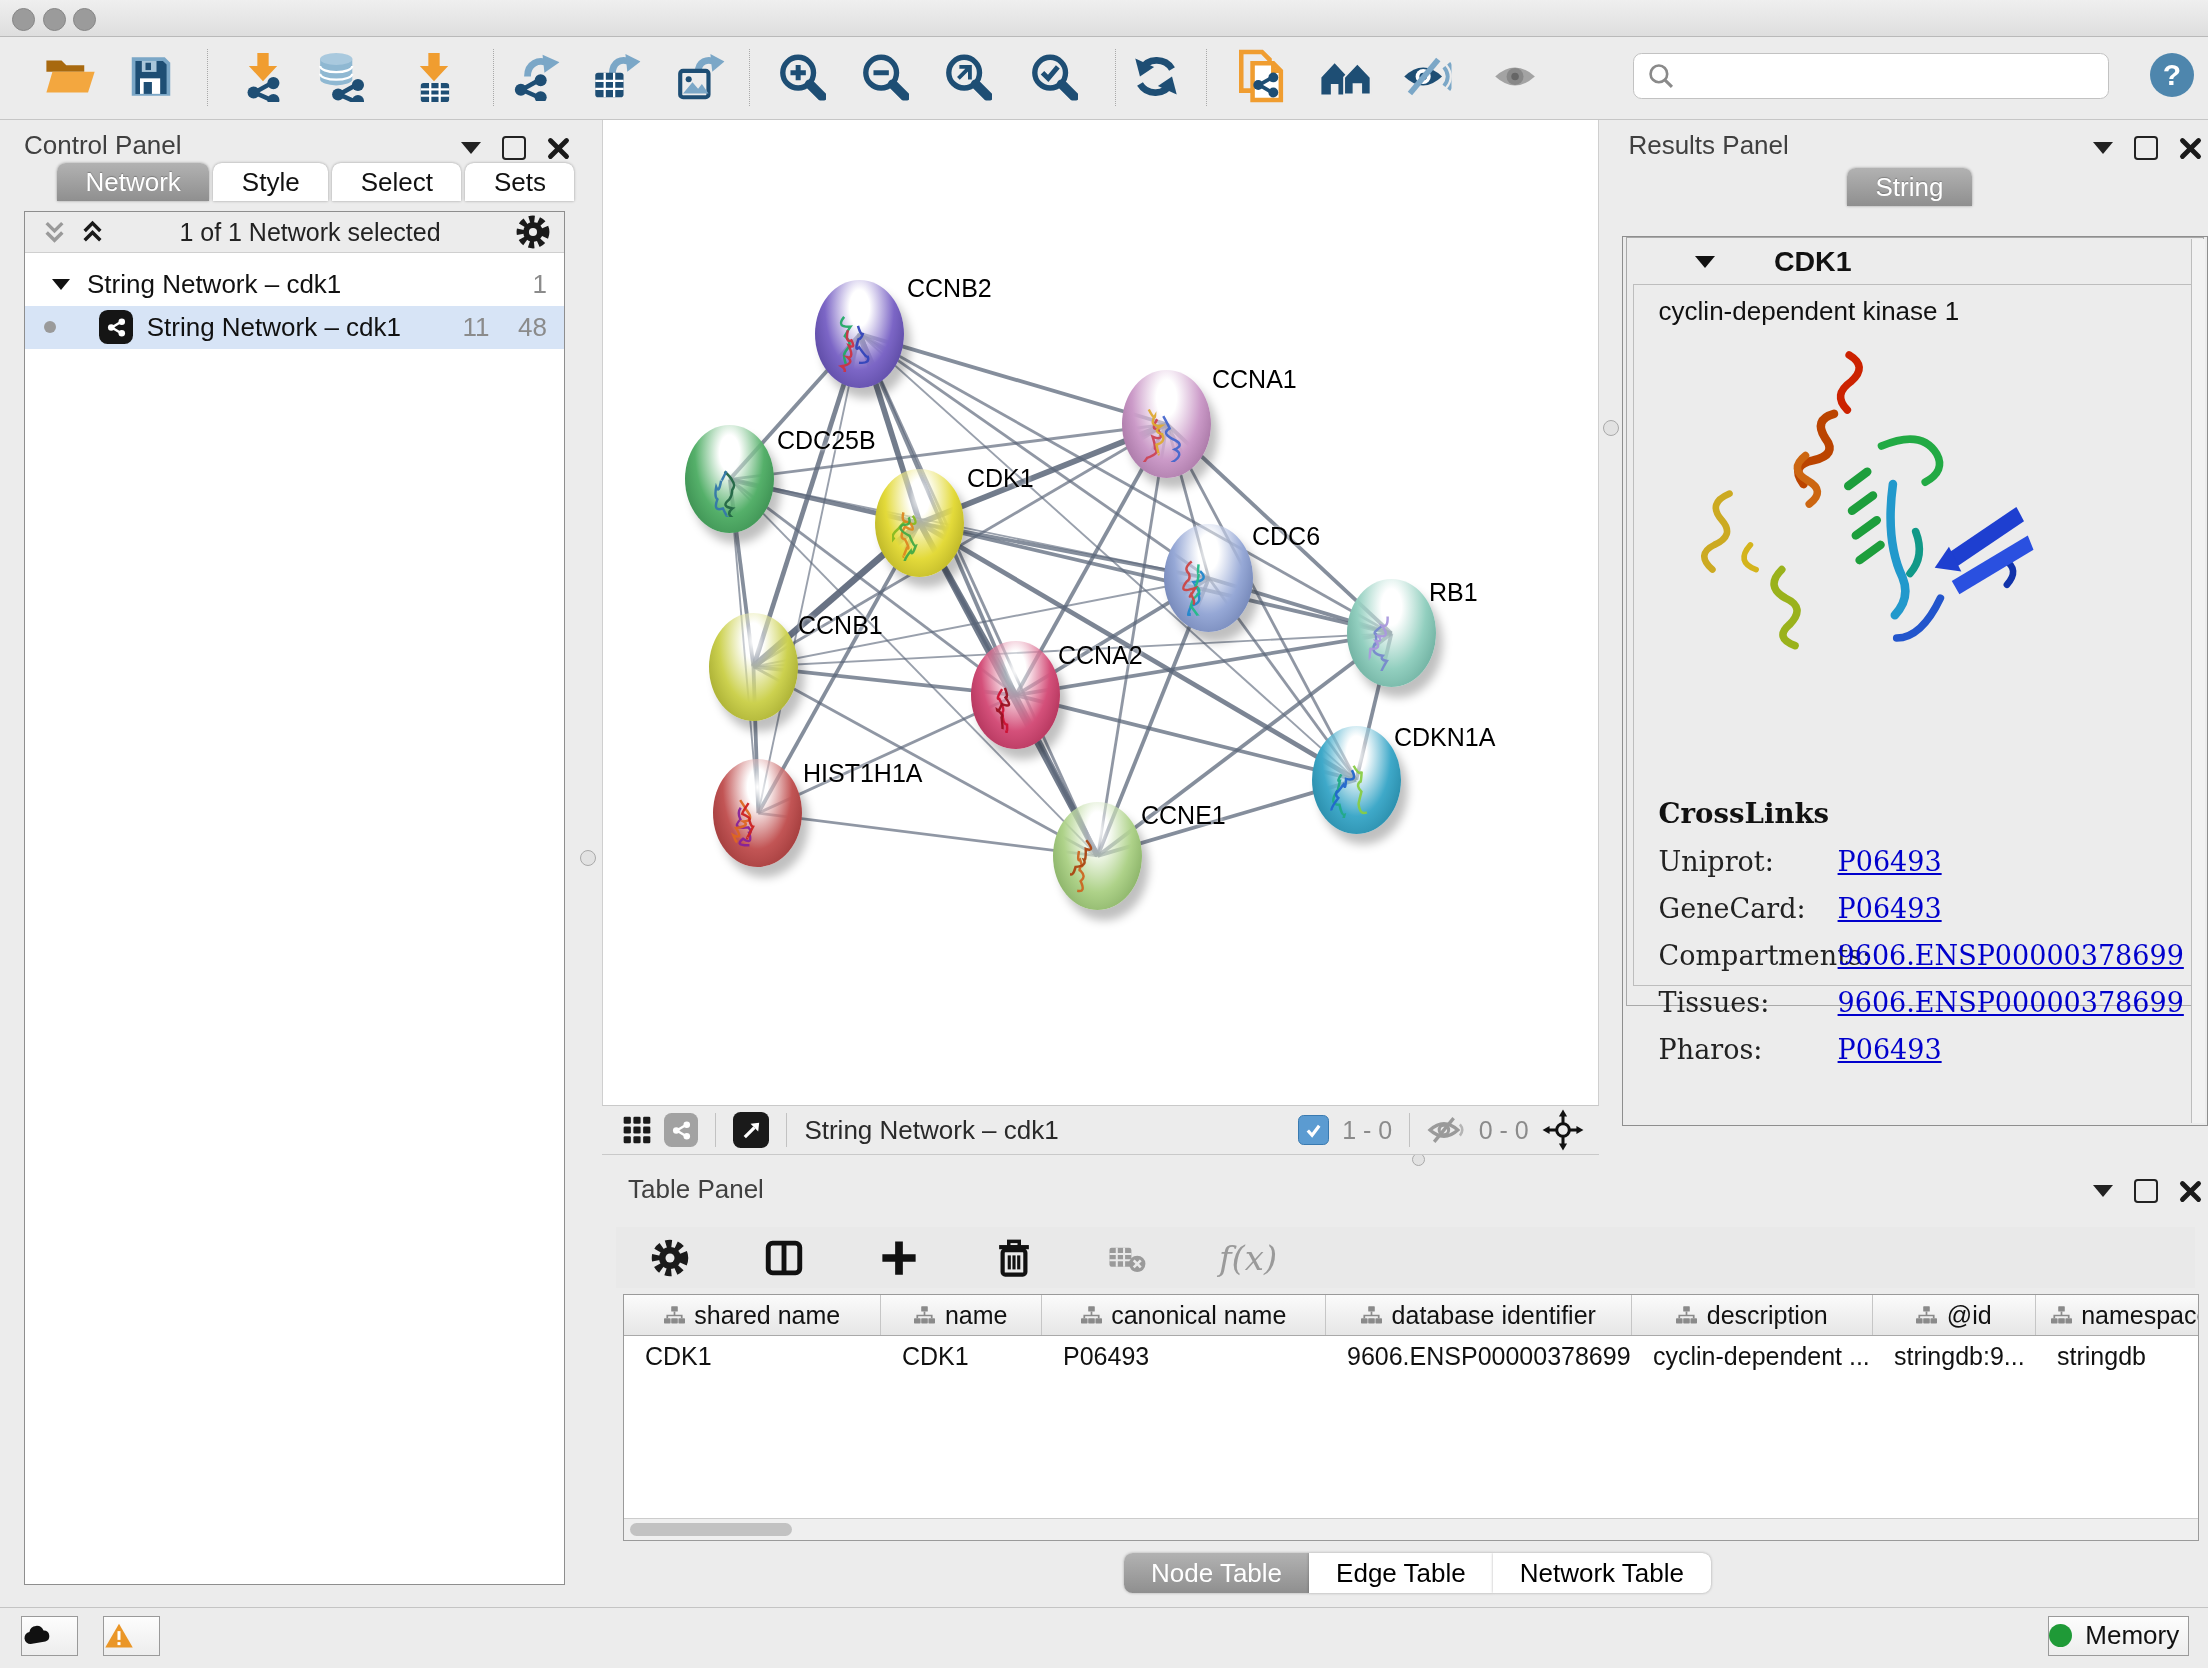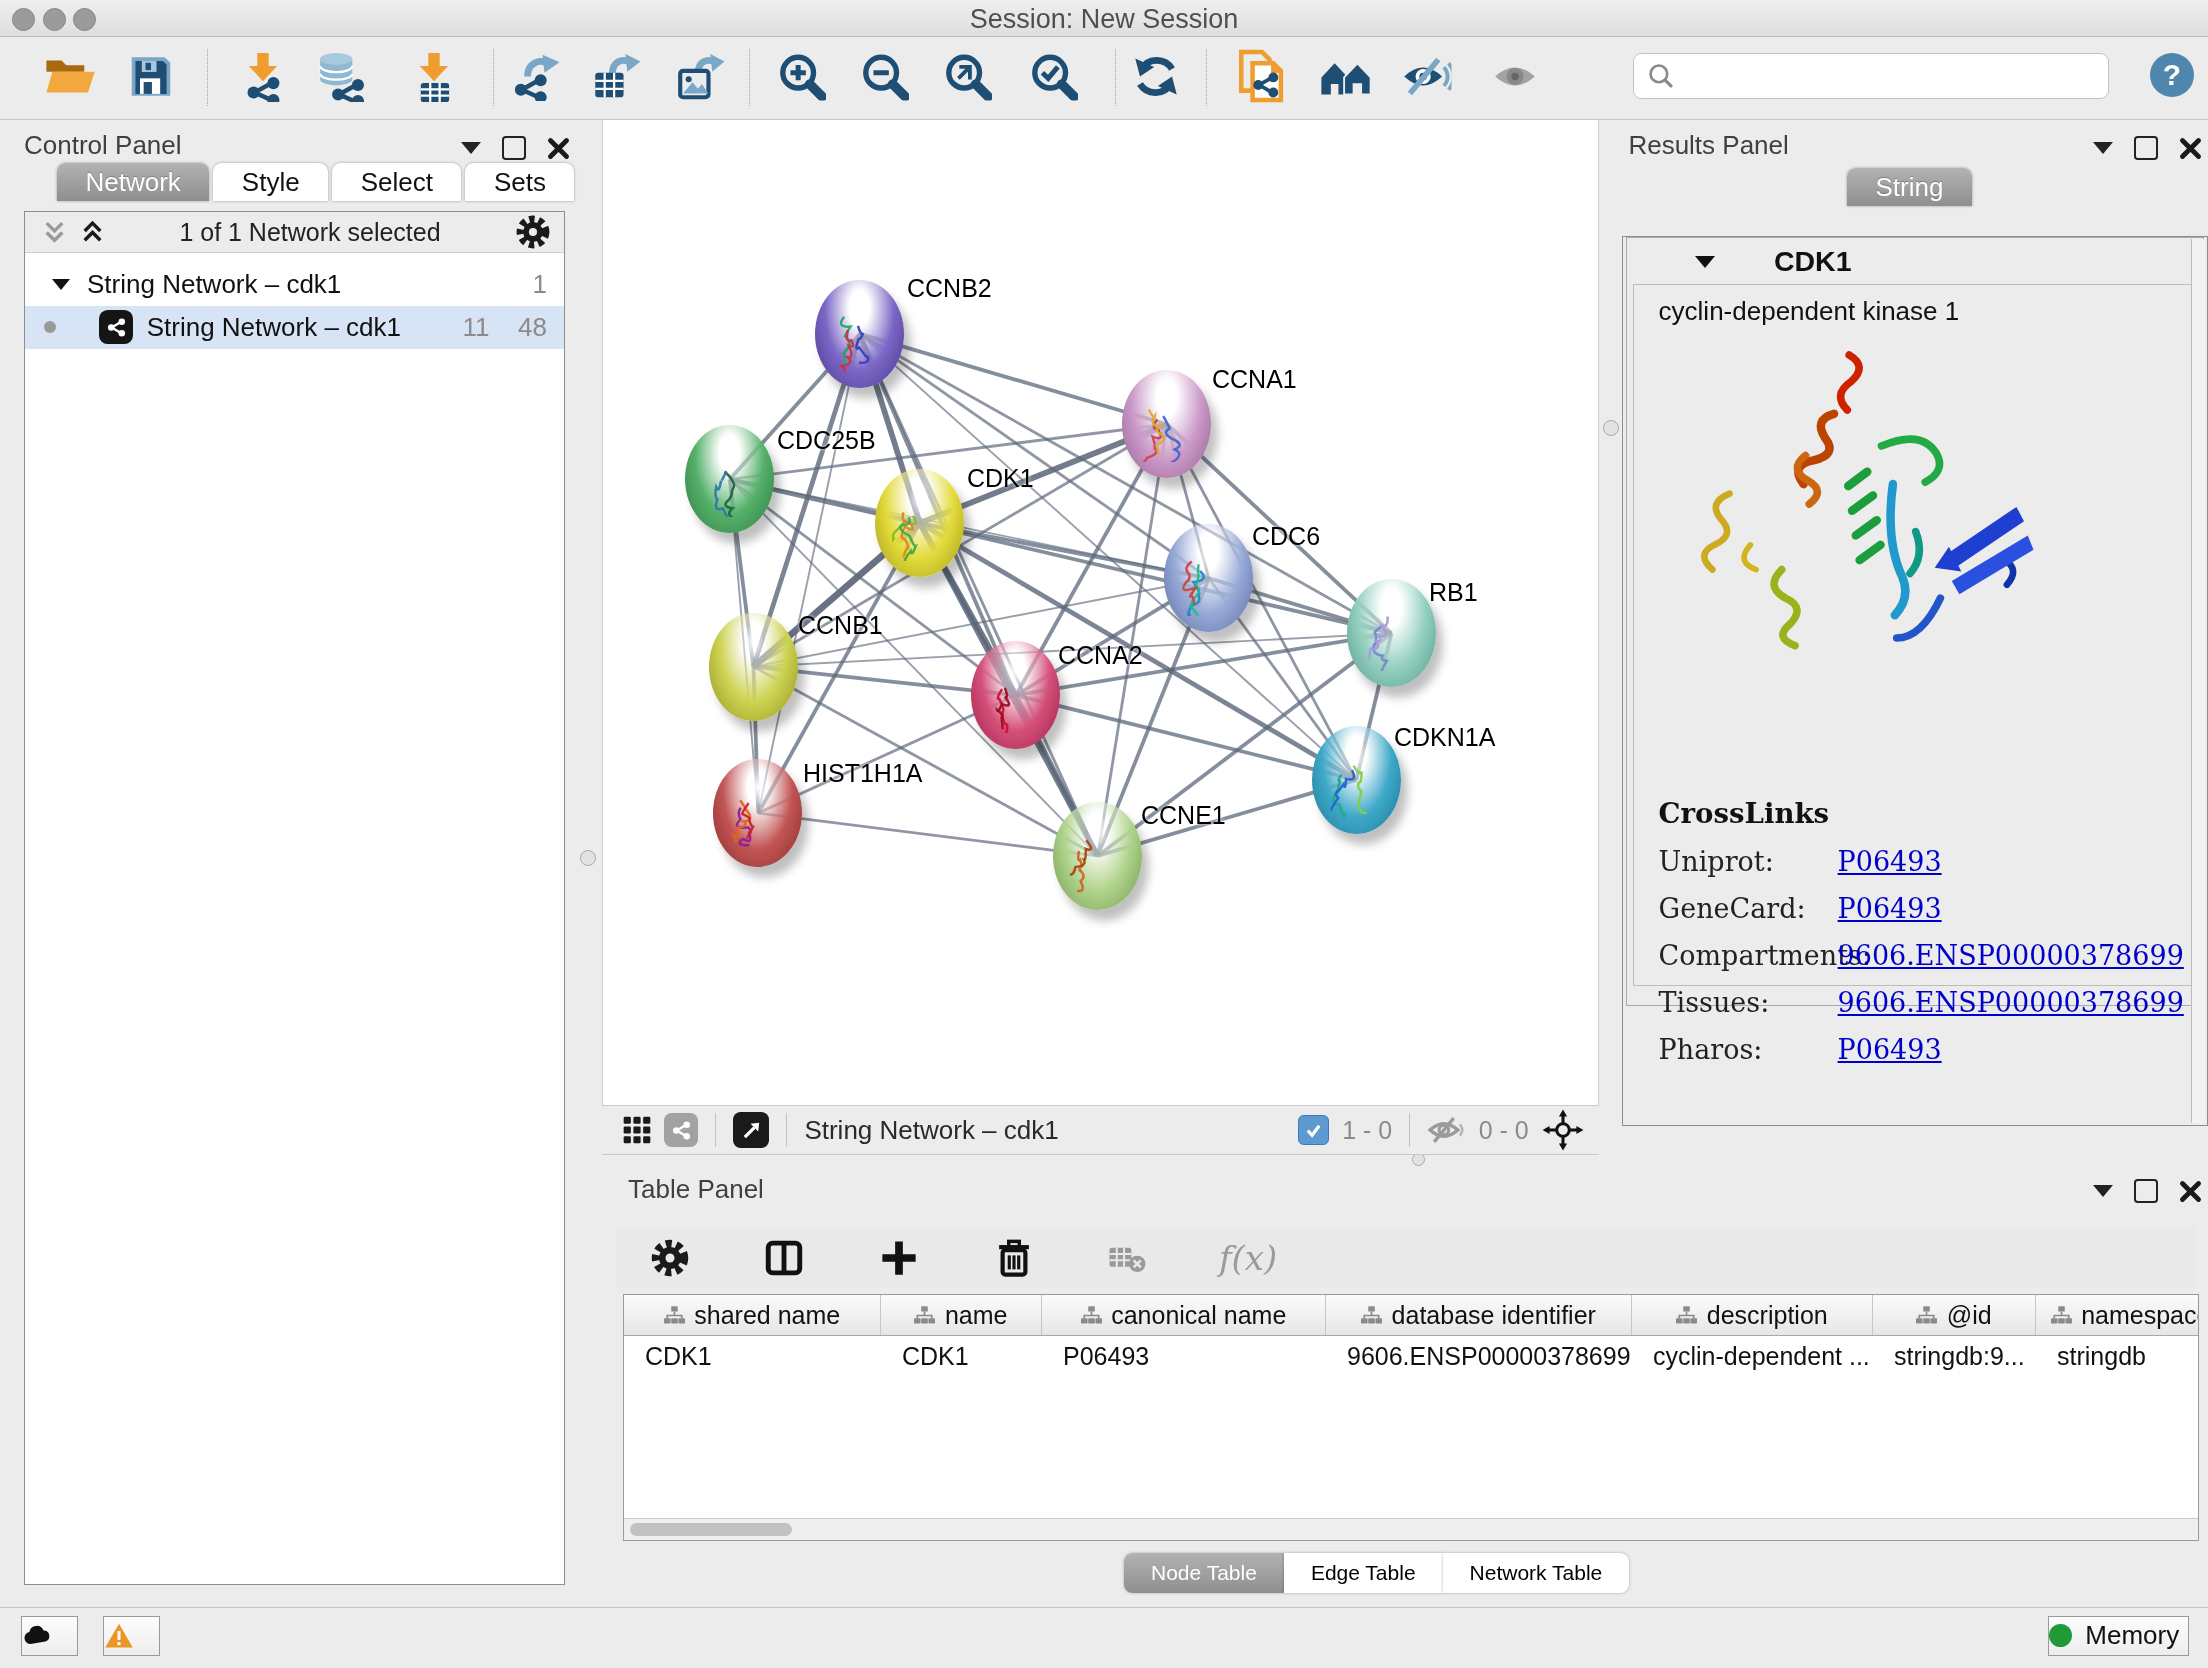--- a/index.html
+++ b/index.html
@@ -89,21 +89,21 @@
   .th{display:flex;align-items:center;justify-content:center;gap:9.5px;
     font-size:25px;color:#111;border-right:1px solid #c6c6c6;box-sizing:border-box;
     overflow:hidden;white-space:nowrap;flex:none;}
   .tbl-row{display:flex;height:40px;align-items:center;}
   .td{font-size:25px;color:#111;padding-left:21px;box-sizing:border-box;
     overflow:hidden;white-space:nowrap;flex:none;}
   .hscroll{position:absolute;left:0;bottom:0;width:100%;height:21px;background:#efefef;
     border-top:1px solid #cccccc;}
   .hthumb{position:absolute;left:5.7px;top:3.8px;width:162px;height:13.3px;background:#c2c2c2;border-radius:6.7px;}
   .tbl-tabs{position:absolute;left:1124px;top:1553px;display:flex;}
-  .tbl-tab{height:40px;padding:0 27px;display:flex;align-items:center;font-size:21px;
+  .tbl-tab{height:40px;padding:0 27px;display:flex;align-items:center;font-size:26px;
     background:#fff;box-shadow:0 0 2.9px rgba(0,0,0,.3);}
   .tbl-tab.active{background:linear-gradient(#b2b2b2,#8f8f8f);color:#fff;}
   .tbl-tab:first-child{border-radius:8.6px 0 0 8.6px;}
   .tbl-tab:last-child{border-radius:0 8.6px 8.6px 0;}
   
   .statusbar{position:absolute;left:0;top:1607px;width:100%;height:61px;
     background:#ececec;border-top:1px solid #c4c4c4;}
   .sb-btn{position:absolute;top:7.6px;height:38px;border:1.9px solid #9a9a9a;
     background:linear-gradient(#fdfdfd,#ededed);display:flex;align-items:center;}
   .mem-dot{width:23px;height:23px;border-radius:50%;background:#1f9a37;margin-right:13.3px;}
@@ -111,21 +111,20 @@
 </style>
 </head>
 <body>
 
 <div class="app">
 
   <div class="titlebar">
     <div class="tl" style="left:12.4px"></div>
     <div class="tl" style="left:43px"></div>
     <div class="tl" style="left:73px"></div>
-    <div class="title-text">Session: New Session</div>
   </div>
 
   <div class="toolbar">
     <div class="tbi" style="left:71px">
       <svg width="53" height="44" viewBox="0 0 28 23">
           <path d="M1 3h8l2.5 2.5H21V9H1z" fill="#a8690f"></path>
           <path d="M1 20 L4.2 9 h22.3 L23 20z" fill="#f3a73f"></path>
         </svg>
     </div>
     <div class="tbi" style="left:151px">

